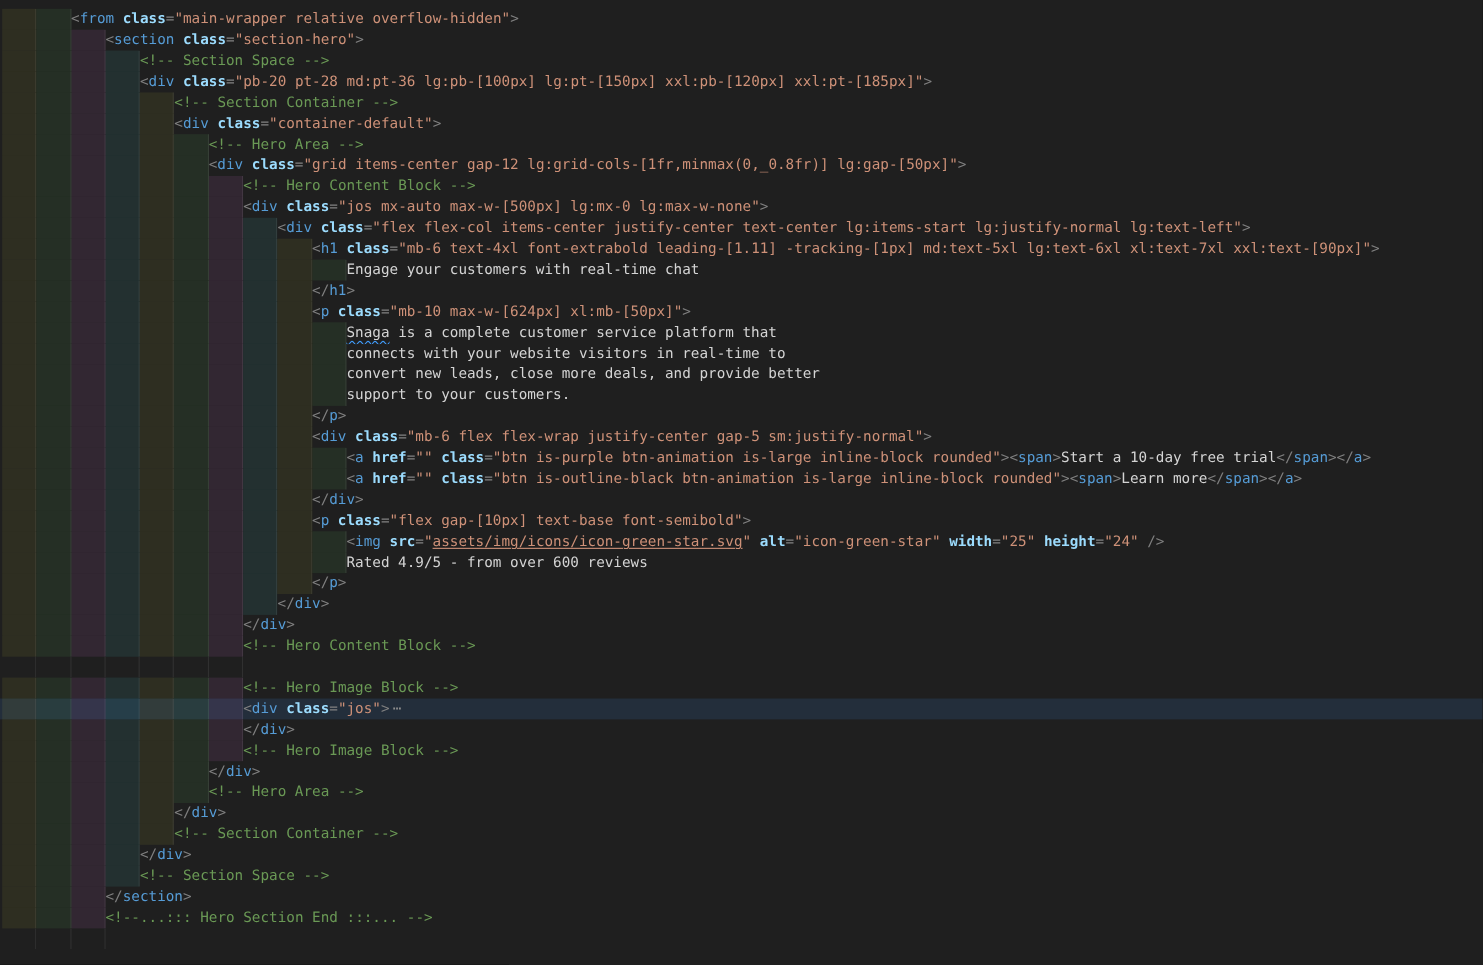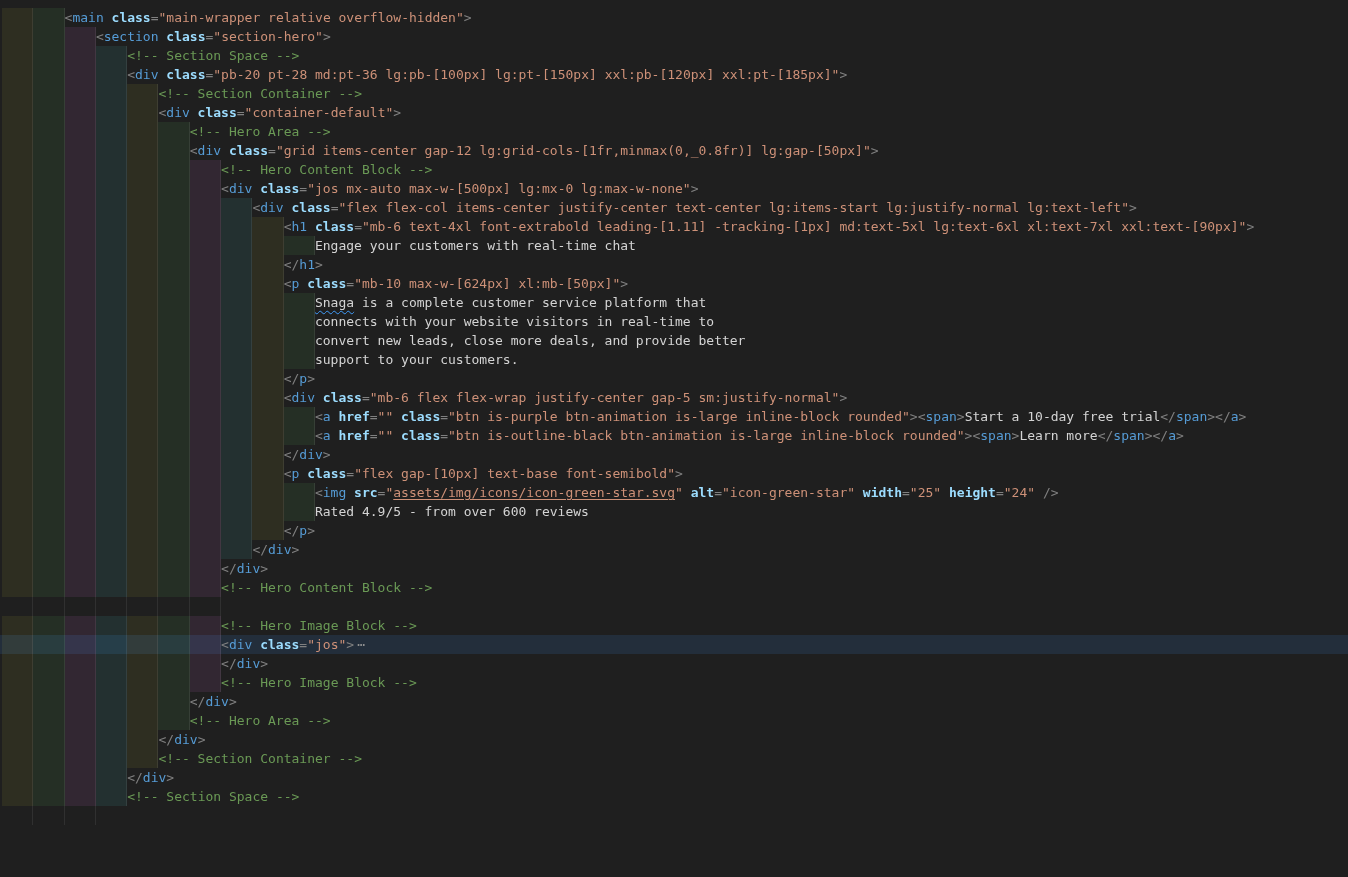--- a/index.html
+++ b/index.html
@@ -46,21 +46,21 @@
     text-underline-offset:3px;
     text-decoration-skip-ink:none;
   }
   .tk-f{color:#8f8f8f;margin-left:3px;letter-spacing:1px;}
 </style>
 </head>
 <body>
 
 <div id="screen" style="--bg: #1f1f1f; --cur: #232e3b; --tag: #569cd6; --attr: #9cdcfe; --str: #ce9178; --pun: #808080; --com: #6a9955; --txt: #d4d4d4; --sqg: #3f9bfa;">
   <div id="code-area">
-      <div class="line"><span class="chunk" style="background: rgba(255, 255, 64, 0.07);"></span><span class="chunk" style="background: rgba(127, 255, 127, 0.075);"></span><span class="tk-p">&lt;</span><span class="tk-t">main</span><span class="tk-a"> class</span><span class="tk-p">=</span><span class="tk-s">"main-wrapper relative overflow-hidden"</span><span class="tk-p">&gt;</span></div>
+      <div class="line"><span class="chunk" style="background: rgba(255, 255, 64, 0.07);"></span><span class="chunk" style="background: rgba(127, 255, 127, 0.075);"></span><span class="tk-p">&lt;</span><span class="tk-t">from</span><span class="tk-a"> class</span><span class="tk-p">=</span><span class="tk-s">"main-wrapper relative overflow-hidden"</span><span class="tk-p">&gt;</span></div>
       <div class="line"><span class="chunk" style="background: rgba(255, 255, 64, 0.07);"></span><span class="chunk" style="background: rgba(127, 255, 127, 0.075);"></span><span class="chunk" style="background: rgba(255, 127, 255, 0.086);"></span><span class="tk-p">&lt;</span><span class="tk-t">section</span><span class="tk-a"> class</span><span class="tk-p">=</span><span class="tk-s">"section-hero"</span><span class="tk-p">&gt;</span></div>
       <div class="line"><span class="chunk" style="background: rgba(255, 255, 64, 0.07);"></span><span class="chunk" style="background: rgba(127, 255, 127, 0.075);"></span><span class="chunk" style="background: rgba(255, 127, 255, 0.086);"></span><span class="chunk" style="background: rgba(79, 236, 236, 0.086);"></span><span class="tk-c">&lt;!-- Section Space --&gt;</span></div>
       <div class="line"><span class="chunk" style="background: rgba(255, 255, 64, 0.07);"></span><span class="chunk" style="background: rgba(127, 255, 127, 0.075);"></span><span class="chunk" style="background: rgba(255, 127, 255, 0.086);"></span><span class="chunk" style="background: rgba(79, 236, 236, 0.086);"></span><span class="tk-p">&lt;</span><span class="tk-t">div</span><span class="tk-a"> class</span><span class="tk-p">=</span><span class="tk-s">"pb-20 pt-28 md:pt-36 lg:pb-[100px] lg:pt-[150px] xxl:pb-[120px] xxl:pt-[185px]"</span><span class="tk-p">&gt;</span></div>
       <div class="line"><span class="chunk" style="background: rgba(255, 255, 64, 0.07);"></span><span class="chunk" style="background: rgba(127, 255, 127, 0.075);"></span><span class="chunk" style="background: rgba(255, 127, 255, 0.086);"></span><span class="chunk" style="background: rgba(79, 236, 236, 0.086);"></span><span class="chunk" style="background: rgba(255, 255, 64, 0.07);"></span><span class="tk-c">&lt;!-- Section Container --&gt;</span></div>
       <div class="line"><span class="chunk" style="background: rgba(255, 255, 64, 0.07);"></span><span class="chunk" style="background: rgba(127, 255, 127, 0.075);"></span><span class="chunk" style="background: rgba(255, 127, 255, 0.086);"></span><span class="chunk" style="background: rgba(79, 236, 236, 0.086);"></span><span class="chunk" style="background: rgba(255, 255, 64, 0.07);"></span><span class="tk-p">&lt;</span><span class="tk-t">div</span><span class="tk-a"> class</span><span class="tk-p">=</span><span class="tk-s">"container-default"</span><span class="tk-p">&gt;</span></div>
       <div class="line"><span class="chunk" style="background: rgba(255, 255, 64, 0.07);"></span><span class="chunk" style="background: rgba(127, 255, 127, 0.075);"></span><span class="chunk" style="background: rgba(255, 127, 255, 0.086);"></span><span class="chunk" style="background: rgba(79, 236, 236, 0.086);"></span><span class="chunk" style="background: rgba(255, 255, 64, 0.07);"></span><span class="chunk" style="background: rgba(127, 255, 127, 0.075);"></span><span class="tk-c">&lt;!-- Hero Area --&gt;</span></div>
       <div class="line"><span class="chunk" style="background: rgba(255, 255, 64, 0.07);"></span><span class="chunk" style="background: rgba(127, 255, 127, 0.075);"></span><span class="chunk" style="background: rgba(255, 127, 255, 0.086);"></span><span class="chunk" style="background: rgba(79, 236, 236, 0.086);"></span><span class="chunk" style="background: rgba(255, 255, 64, 0.07);"></span><span class="chunk" style="background: rgba(127, 255, 127, 0.075);"></span><span class="tk-p">&lt;</span><span class="tk-t">div</span><span class="tk-a"> class</span><span class="tk-p">=</span><span class="tk-s">"grid items-center gap-12 lg:grid-cols-[1fr,minmax(0,_0.8fr)] lg:gap-[50px]"</span><span class="tk-p">&gt;</span></div>
       <div class="line"><span class="chunk" style="background: rgba(255, 255, 64, 0.07);"></span><span class="chunk" style="background: rgba(127, 255, 127, 0.075);"></span><span class="chunk" style="background: rgba(255, 127, 255, 0.086);"></span><span class="chunk" style="background: rgba(79, 236, 236, 0.086);"></span><span class="chunk" style="background: rgba(255, 255, 64, 0.07);"></span><span class="chunk" style="background: rgba(127, 255, 127, 0.075);"></span><span class="chunk" style="background: rgba(255, 127, 255, 0.086);"></span><span class="tk-c">&lt;!-- Hero Content Block --&gt;</span></div>
       <div class="line"><span class="chunk" style="background: rgba(255, 255, 64, 0.07);"></span><span class="chunk" style="background: rgba(127, 255, 127, 0.075);"></span><span class="chunk" style="background: rgba(255, 127, 255, 0.086);"></span><span class="chunk" style="background: rgba(79, 236, 236, 0.086);"></span><span class="chunk" style="background: rgba(255, 255, 64, 0.07);"></span><span class="chunk" style="background: rgba(127, 255, 127, 0.075);"></span><span class="chunk" style="background: rgba(255, 127, 255, 0.086);"></span><span class="tk-p">&lt;</span><span class="tk-t">div</span><span class="tk-a"> class</span><span class="tk-p">=</span><span class="tk-s">"jos mx-auto max-w-[500px] lg:mx-0 lg:max-w-none"</span><span class="tk-p">&gt;</span></div>
       <div class="line"><span class="chunk" style="background: rgba(255, 255, 64, 0.07);"></span><span class="chunk" style="background: rgba(127, 255, 127, 0.075);"></span><span class="chunk" style="background: rgba(255, 127, 255, 0.086);"></span><span class="chunk" style="background: rgba(79, 236, 236, 0.086);"></span><span class="chunk" style="background: rgba(255, 255, 64, 0.07);"></span><span class="chunk" style="background: rgba(127, 255, 127, 0.075);"></span><span class="chunk" style="background: rgba(255, 127, 255, 0.086);"></span><span class="chunk" style="background: rgba(79, 236, 236, 0.086);"></span><span class="tk-p">&lt;</span><span class="tk-t">div</span><span class="tk-a"> class</span><span class="tk-p">=</span><span class="tk-s">"flex flex-col items-center justify-center text-center lg:items-start lg:justify-normal lg:text-left"</span><span class="tk-p">&gt;</span></div>
@@ -88,15 +88,17 @@
       <div class="line"><span class="chunk" style="background: rgba(255, 255, 64, 0.07);"></span><span class="chunk" style="background: rgba(127, 255, 127, 0.075);"></span><span class="chunk" style="background: rgba(255, 127, 255, 0.086);"></span><span class="chunk" style="background: rgba(79, 236, 236, 0.086);"></span><span class="chunk" style="background: rgba(255, 255, 64, 0.07);"></span><span class="chunk" style="background: rgba(127, 255, 127, 0.075);"></span><span class="chunk" style="background: rgba(255, 127, 255, 0.086);"></span><span class="tk-c">&lt;!-- Hero Image Block --&gt;</span></div>
       <div class="line current"><span class="chunk" style="background: rgba(255, 255, 64, 0.07);"></span><span class="chunk" style="background: rgba(127, 255, 127, 0.075);"></span><span class="chunk" style="background: rgba(255, 127, 255, 0.086);"></span><span class="chunk" style="background: rgba(79, 236, 236, 0.086);"></span><span class="chunk" style="background: rgba(255, 255, 64, 0.07);"></span><span class="chunk" style="background: rgba(127, 255, 127, 0.075);"></span><span class="chunk" style="background: rgba(255, 127, 255, 0.086);"></span><span class="tk-p">&lt;</span><span class="tk-t">div</span><span class="tk-a"> class</span><span class="tk-p">=</span><span class="tk-s">"jos"</span><span class="tk-p">&gt;</span><span class="tk-f">⋯</span></div>
       <div class="line"><span class="chunk" style="background: rgba(255, 255, 64, 0.07);"></span><span class="chunk" style="background: rgba(127, 255, 127, 0.075);"></span><span class="chunk" style="background: rgba(255, 127, 255, 0.086);"></span><span class="chunk" style="background: rgba(79, 236, 236, 0.086);"></span><span class="chunk" style="background: rgba(255, 255, 64, 0.07);"></span><span class="chunk" style="background: rgba(127, 255, 127, 0.075);"></span><span class="chunk" style="background: rgba(255, 127, 255, 0.086);"></span><span class="tk-p">&lt;/</span><span class="tk-t">div</span><span class="tk-p">&gt;</span></div>
       <div class="line"><span class="chunk" style="background: rgba(255, 255, 64, 0.07);"></span><span class="chunk" style="background: rgba(127, 255, 127, 0.075);"></span><span class="chunk" style="background: rgba(255, 127, 255, 0.086);"></span><span class="chunk" style="background: rgba(79, 236, 236, 0.086);"></span><span class="chunk" style="background: rgba(255, 255, 64, 0.07);"></span><span class="chunk" style="background: rgba(127, 255, 127, 0.075);"></span><span class="chunk" style="background: rgba(255, 127, 255, 0.086);"></span><span class="tk-c">&lt;!-- Hero Image Block --&gt;</span></div>
       <div class="line"><span class="chunk" style="background: rgba(255, 255, 64, 0.07);"></span><span class="chunk" style="background: rgba(127, 255, 127, 0.075);"></span><span class="chunk" style="background: rgba(255, 127, 255, 0.086);"></span><span class="chunk" style="background: rgba(79, 236, 236, 0.086);"></span><span class="chunk" style="background: rgba(255, 255, 64, 0.07);"></span><span class="chunk" style="background: rgba(127, 255, 127, 0.075);"></span><span class="tk-p">&lt;/</span><span class="tk-t">div</span><span class="tk-p">&gt;</span></div>
       <div class="line"><span class="chunk" style="background: rgba(255, 255, 64, 0.07);"></span><span class="chunk" style="background: rgba(127, 255, 127, 0.075);"></span><span class="chunk" style="background: rgba(255, 127, 255, 0.086);"></span><span class="chunk" style="background: rgba(79, 236, 236, 0.086);"></span><span class="chunk" style="background: rgba(255, 255, 64, 0.07);"></span><span class="chunk" style="background: rgba(127, 255, 127, 0.075);"></span><span class="tk-c">&lt;!-- Hero Area --&gt;</span></div>
       <div class="line"><span class="chunk" style="background: rgba(255, 255, 64, 0.07);"></span><span class="chunk" style="background: rgba(127, 255, 127, 0.075);"></span><span class="chunk" style="background: rgba(255, 127, 255, 0.086);"></span><span class="chunk" style="background: rgba(79, 236, 236, 0.086);"></span><span class="chunk" style="background: rgba(255, 255, 64, 0.07);"></span><span class="tk-p">&lt;/</span><span class="tk-t">div</span><span class="tk-p">&gt;</span></div>
       <div class="line"><span class="chunk" style="background: rgba(255, 255, 64, 0.07);"></span><span class="chunk" style="background: rgba(127, 255, 127, 0.075);"></span><span class="chunk" style="background: rgba(255, 127, 255, 0.086);"></span><span class="chunk" style="background: rgba(79, 236, 236, 0.086);"></span><span class="chunk" style="background: rgba(255, 255, 64, 0.07);"></span><span class="tk-c">&lt;!-- Section Container --&gt;</span></div>
       <div class="line"><span class="chunk" style="background: rgba(255, 255, 64, 0.07);"></span><span class="chunk" style="background: rgba(127, 255, 127, 0.075);"></span><span class="chunk" style="background: rgba(255, 127, 255, 0.086);"></span><span class="chunk" style="background: rgba(79, 236, 236, 0.086);"></span><span class="tk-p">&lt;/</span><span class="tk-t">div</span><span class="tk-p">&gt;</span></div>
       <div class="line"><span class="chunk" style="background: rgba(255, 255, 64, 0.07);"></span><span class="chunk" style="background: rgba(127, 255, 127, 0.075);"></span><span class="chunk" style="background: rgba(255, 127, 255, 0.086);"></span><span class="chunk" style="background: rgba(79, 236, 236, 0.086);"></span><span class="tk-c">&lt;!-- Section Space --&gt;</span></div>
+      <div class="line"><span class="chunk" style="background: rgba(255, 255, 64, 0.07);"></span><span class="chunk" style="background: rgba(127, 255, 127, 0.075);"></span><span class="chunk" style="background: rgba(255, 127, 255, 0.086);"></span><span class="tk-p">&lt;/</span><span class="tk-t">section</span><span class="tk-p">&gt;</span></div>
+      <div class="line"><span class="chunk" style="background: rgba(255, 255, 64, 0.07);"></span><span class="chunk" style="background: rgba(127, 255, 127, 0.075);"></span><span class="chunk" style="background: rgba(255, 127, 255, 0.086);"></span><span class="tk-c">&lt;!--...::: Hero Section End :::... --&gt;</span></div>
       <div class="line"><span class="chunk ghost"></span><span class="chunk ghost"></span><span class="chunk ghost"></span></div>
     </div>
 </div>
 
 </body></html>

